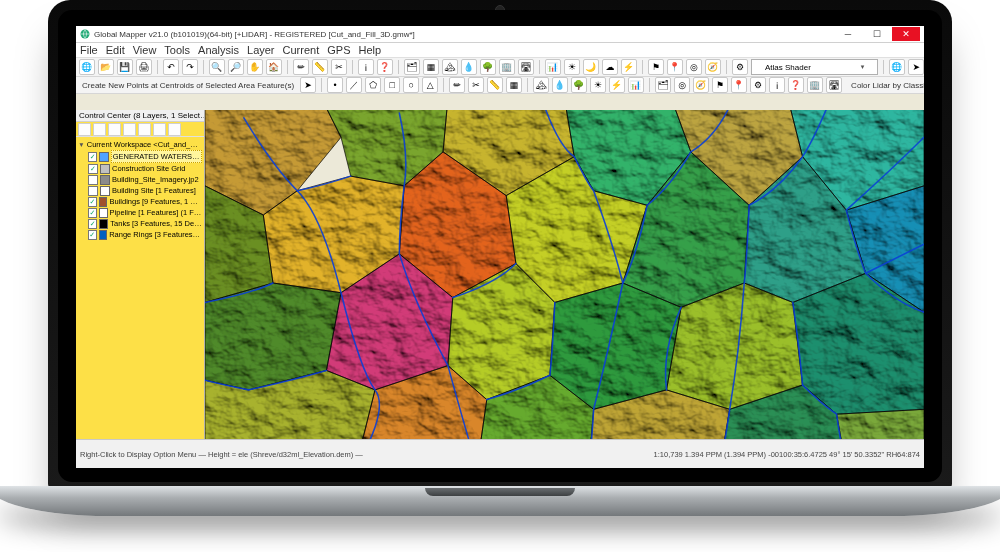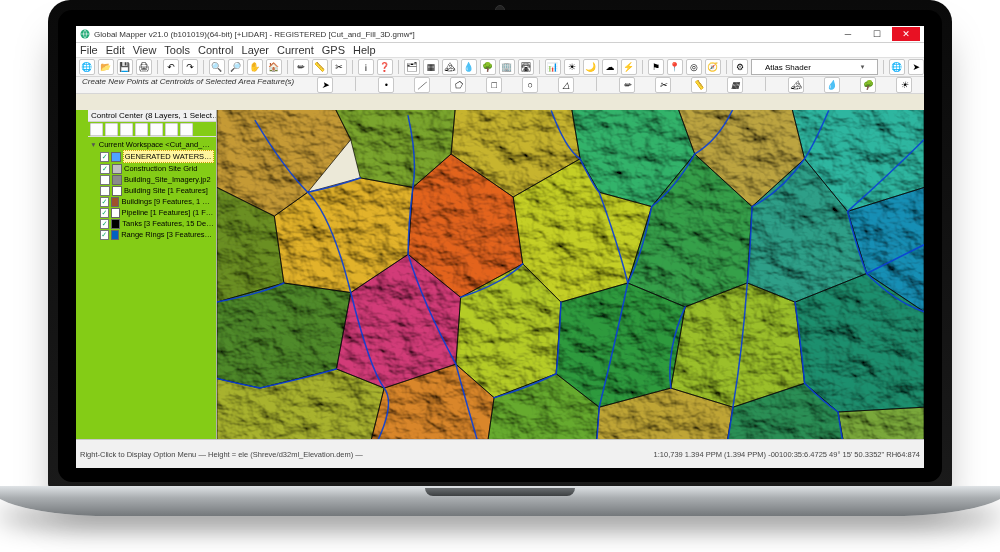--- a/index.html
+++ b/index.html
@@ -21,40 +21,40 @@
   .menubar span{cursor:default;}
   
   .toolbar{height:18px;background:#f4f4f4;border-bottom:1px solid #d6d6d6;display:flex;align-items:center;padding:0 3px;gap:3px;}
   .tbtn{width:14px;height:14px;border:1px solid #c8c8c8;background:#fff;border-radius:2px;display:flex;align-items:center;justify-content:center;flex:none;}
   .sep{width:1px;height:14px;background:#c8c8c8;margin:0 2px;flex:none;}
   .combo{height:14px;border:1px solid #b0b0b0;background:#fff;display:flex;align-items:center;padding:0 13px;font-size:8px;white-space:nowrap;gap:46px;}
   .combo .arrow{margin-left:4px;font-size:7px;color:#555;}
   .secondary-label{font-size:8px;color:#333;white-space:nowrap;padding:0 3px;}
   
   .workarea{position:absolute;left:0;right:0;top:84px;bottom:12px;display:flex;}
-  .sidebar{width:128px;background:#84cc16;border-right:1px solid #b0b0b0;display:flex;flex-direction:column;padding-left:12px;}
+  .sidebar{width:128px;background:#fde047;border-right:1px solid #b0b0b0;display:flex;flex-direction:column;}
   .panel-title{font-size:8px;background:#f0f0f0;border-bottom:1px solid #d0d0d0;padding:1px 3px;white-space:nowrap;overflow:hidden;}
   .panel-tools{height:14px;border-bottom:1px solid #e0e0e0;display:flex;align-items:center;gap:2px;padding:0 2px;}
   .ptbtn{width:11px;height:11px;border:1px solid #cfcfcf;background:#fdfdfd;border-radius:1px;}
   .tree{flex:1;overflow:hidden;padding:2px 2px;font-size:7.5px;line-height:11px;}
   .tree-row{display:flex;align-items:center;gap:2px;white-space:nowrap;}
   .tree-row.indent{padding-left:10px;}
   .tri{width:7px;text-align:center;color:#555;}
   .chk{width:8px;height:8px;border:1px solid #777;background:#fff;display:inline-flex;align-items:center;justify-content:center;font-size:7px;color:#1a6;}
   .chk.on::after{content:"✓";}
   .sw{width:8px;height:8px;border:1px solid #666;display:inline-block;}
   .row-label{overflow:hidden;text-overflow:ellipsis;}
   .row-sel{background:#fff59d;border:1px dotted #caa100;padding:0 1px;}
   
   .mapview{flex:1;position:relative;overflow:hidden;}
   .mapview svg{position:absolute;inset:0;width:100%;height:100%;}
   
   .statusbar{position:absolute;left:0;right:0;bottom:0;height:12px;background:#f1f1f1;border-top:1px solid #c8c8c8;display:flex;align-items:center;font-size:7.5px;color:#444;padding:8px 4px;gap:8px;}
   .statusbar .spacer{flex:1;}
-  .subtoolbar{height:16px;background:#f4f4f4;border-bottom:1px solid #d6d6d6;display:flex;padding:0 3px;gap:20px;font-style:italic;}
+  .subtoolbar{height:16px;background:#f4f4f4;border-bottom:1px solid #d6d6d6;display:flex;align-items:center;padding:0 3px;gap:3px;}
 </style>
 </head>
 <body>
 
 <div class="laptop">
   <div class="lid">
     <div class="camera"></div>
     <div class="bezel">
       <div class="screen">
 
@@ -69,21 +69,21 @@
           <div class="win-btn">─</div>
           <div class="win-btn">☐</div>
           <div class="win-btn close">✕</div>
         </div>
 
         <div class="menubar">
           <span>File</span>
           <span>Edit</span>
           <span>View</span>
           <span>Tools</span>
-          <span>Control</span>
+          <span>Analysis</span>
           <span>Layer</span>
           <span>Current</span>
           <span>GPS</span>
           <span>Help</span>
         </div>
 
         <div class="toolbar">
           <div class="tbtn">
               <span>🌐</span>
             </div>

